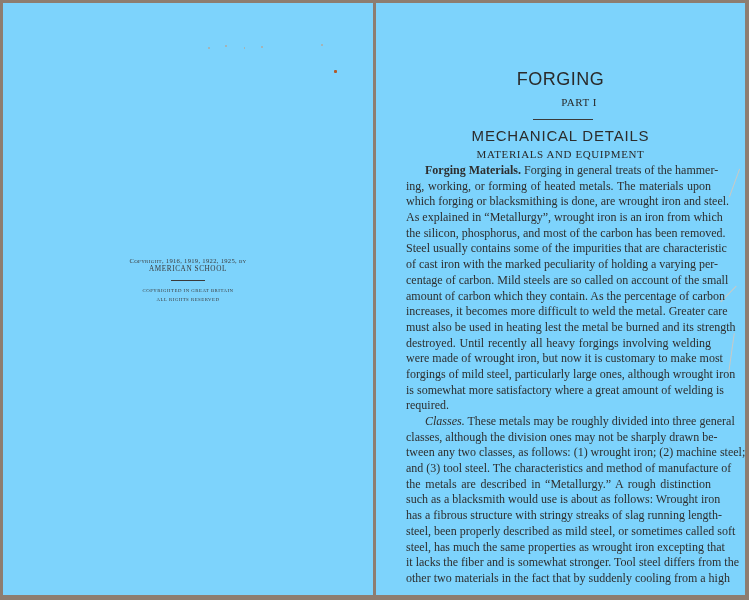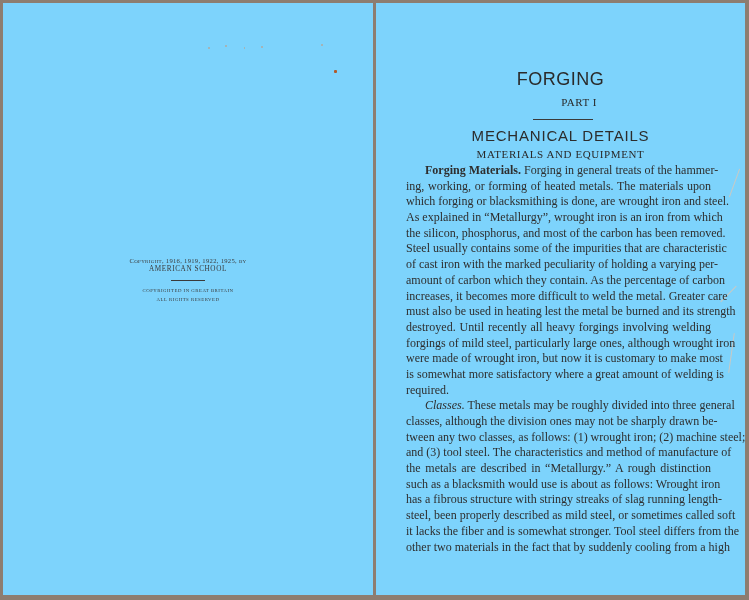--- a/index.html
+++ b/index.html
@@ -192,34 +192,36 @@
 
   <div class="body-text">
 
     <span class="tl indent"><b>Forging Materials.</b><span> Forging in general treats of the hammer-</span></span>
     <span class="tl">ing, working, or forming of heated metals.  The materials upon</span>
     <span class="tl">which forging or blacksmithing is done, are wrought iron and steel.</span>
     <span class="tl">As explained in “Metallurgy”, wrought iron is an iron from which</span>
     <span class="tl">the silicon, phosphorus, and most of the carbon has been removed.</span>
     <span class="tl">Steel usually contains some of the impurities that are characteristic</span>
     <span class="tl">of cast iron with the marked peculiarity of holding a varying per-</span>
+    <span class="tl">centage of carbon.  Mild steels are so called on account of the small</span>
     <span class="tl">amount of carbon which they contain.  As the percentage of carbon</span>
     <span class="tl">increases, it becomes more difficult to weld the metal.  Greater care</span>
     <span class="tl">must also be used in heating lest the metal be burned and its strength</span>
     <span class="tl">destroyed.  Until recently all heavy forgings involving welding</span>
+    <span class="tl">were made of wrought iron, but now it is customary to make most</span>
     <span class="tl">forgings of mild steel, particularly large ones, although wrought iron</span>
-    <span class="tl">were made of wrought iron, but now it is customary to make most</span>
     <span class="tl">is somewhat more satisfactory where a great amount of welding is</span>
     <span class="tl last">required.</span>
 
     <span class="tl indent"><i>Classes.</i><span> These metals may be roughly divided into three general</span></span>
     <span class="tl">classes, although the division ones may not be sharply drawn be-</span>
     <span class="tl">tween any two classes, as follows: (1) wrought iron; (2) machine steel;</span>
     <span class="tl">and (3) tool steel.  The characteristics and method of manufacture of</span>
     <span class="tl">the metals are described in “Metallurgy.”  A rough distinction</span>
     <span class="tl">such as a blacksmith would use is about as follows:  Wrought iron</span>
     <span class="tl">has a fibrous structure with stringy streaks of slag running length-</span>
     <span class="tl">steel, been properly described as mild steel, or sometimes called soft</span>
+    <span class="tl">steel, has much the same properties as wrought iron excepting that</span>
     <span class="tl">it lacks the fiber and is somewhat stronger.  Tool steel differs from the</span>
     <span class="tl">other two materials in the fact that by suddenly cooling from a high</span>
 
   </div>
 </div>
 
 </body></html>

